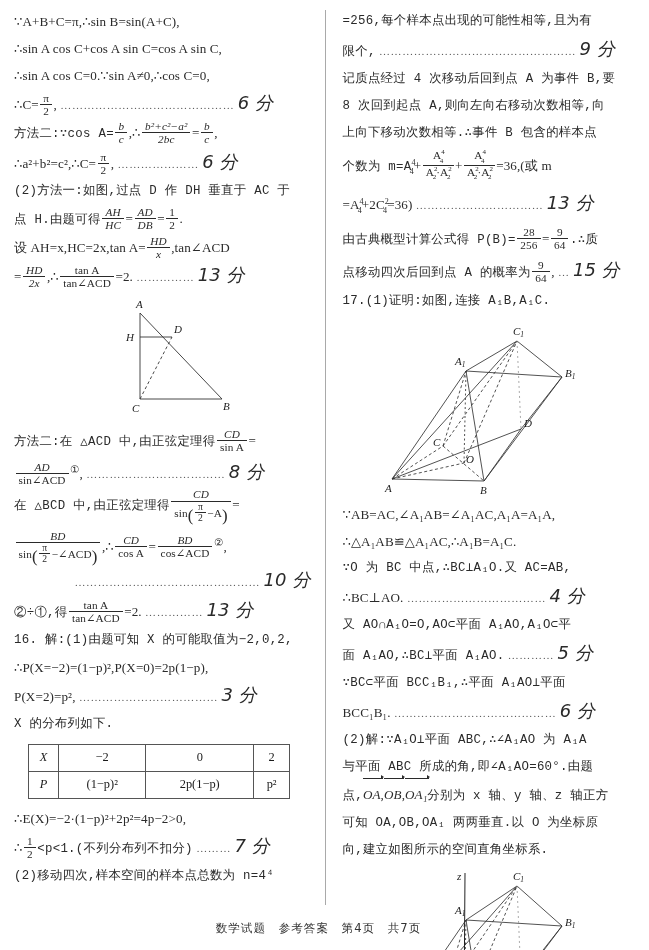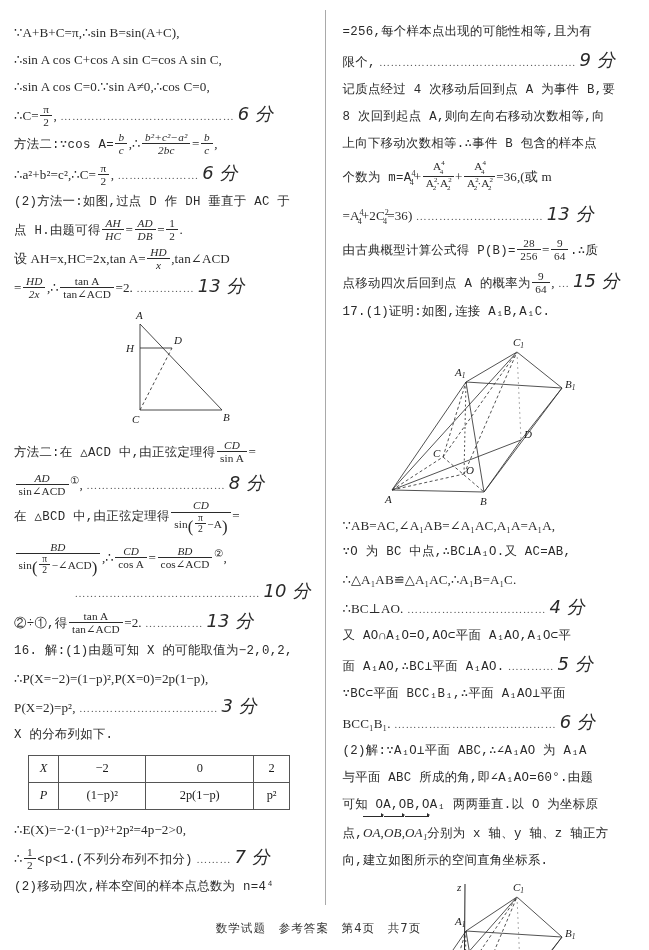--- a/index.html
+++ b/index.html
@@ -5,21 +5,21 @@
   * { box-sizing: border-box; }
   html, body { margin:0; padding:0; }
   body {
     width: 649px; height: 950px;
     background: #ffffff;
     font-family: "Liberation Serif", "DejaVu Serif", serif;
     color: #1a1a1a;
     position: relative;
     overflow: hidden;
   }
-  .page { position:relative; width:649px; height:950px; padding: 19px 14px 0 14px; }
+  .page { position:relative; width:649px; height:950px; padding: 8px 14px 0 14px; }
   .cols { display:flex; width:100%; height:900px; }
   .col { width:50%; position:relative; }
   .col-left { padding-right:14px; }
   .col-right { padding-left:18px; }
   .divider {
     position:absolute; left:50%; top:10px; width:1px; height:895px;
     background:#a9a9a9;
   }
   .line {
     font-size: 13.1px;
@@ -280,45 +280,45 @@
           <text class="fl" x="216" y="58">B<tspan class="fl-sub" dy="2">1</tspan></text>
           <text class="fl" x="175" y="108">D</text>
           <text class="fl" x="84" y="127">C</text>
           <text class="fl" x="117" y="144">O</text>
           <text class="fl" x="36" y="173">A</text>
           <text class="fl" x="131" y="175">B</text>
         </svg>
       </div>
 
       <div class="line">∵AB=AC,∠A₁AB=∠A₁AC,A₁A=A₁A,</div>
+      <div class="line">∴△A₁AB≌△A₁AC,∴A₁B=A₁C.</div>
       <div class="line cn">∵O 为 BC 中点,∴BC⊥A₁O.又 AC=AB,</div>
-      <div class="line">∴△A₁AB≌△A₁AC,∴A₁B=A₁C.</div>
       <div class="line">
         <span>∴BC⊥AO.</span>
         <span class="dots">………………………………</span>
         <span class="score">4 分</span>
       </div>
       <div class="line cn">又 AO∩A₁O=O,AO⊂平面 A₁AO,A₁O⊂平</div>
       <div class="line">
         <span class="cn">面 A₁AO,∴BC⊥平面 A₁AO.</span>
         <span class="dots">…………</span>
         <span class="score">5 分</span>
       </div>
       <div class="line cn">∵BC⊂平面 BCC₁B₁,∴平面 A₁AO⊥平面</div>
       <div class="line">
         <span>BCC₁B₁.</span>
         <span class="dots">……………………………………</span>
         <span class="score">6 分</span>
       </div>
       <div class="line cn">(2)解:∵A₁O⊥平面 ABC,∴∠A₁AO 为 A₁A</div>
       <div class="line cn">与平面 ABC 所成的角,即∠A₁AO=60°.由题</div>
+      <div class="line">
+        <span class="cn">点,</span><span class="vec mi">OA</span><span>,</span><span class="vec mi">OB</span><span>,</span><span class="vec mi">OA₁</span><span class="cn">分别为 x 轴、y 轴、z 轴正方</span>
+      </div>
       <div class="line cn">可知 OA,OB,OA₁ 两两垂直.以 O 为坐标原</div>
-      <div class="line">
-        <span class="cn">点,</span><span class="vec mi">OA</span><span>,</span><span class="vec mi">OB</span><span>,</span><span class="vec mi">OA₁</span><span class="cn">分别为 x 轴、y 轴、z 轴正方</span>
-      </div>
       <div class="line cn">向,建立如图所示的空间直角坐标系.</div>
 
       <div class="fig">
         <svg width="280" height="182" viewBox="0 0 280 182">
           <g stroke="#333" stroke-width="0.85" fill="none">
             <line x1="117" y1="52" x2="213" y2="58"></line>
             <line x1="117" y1="52" x2="168" y2="18"></line>
             <line x1="168" y1="18" x2="213" y2="58"></line>
             <line x1="43" y1="160" x2="135" y2="162"></line>
             <line x1="43" y1="160" x2="117" y2="52"></line>

